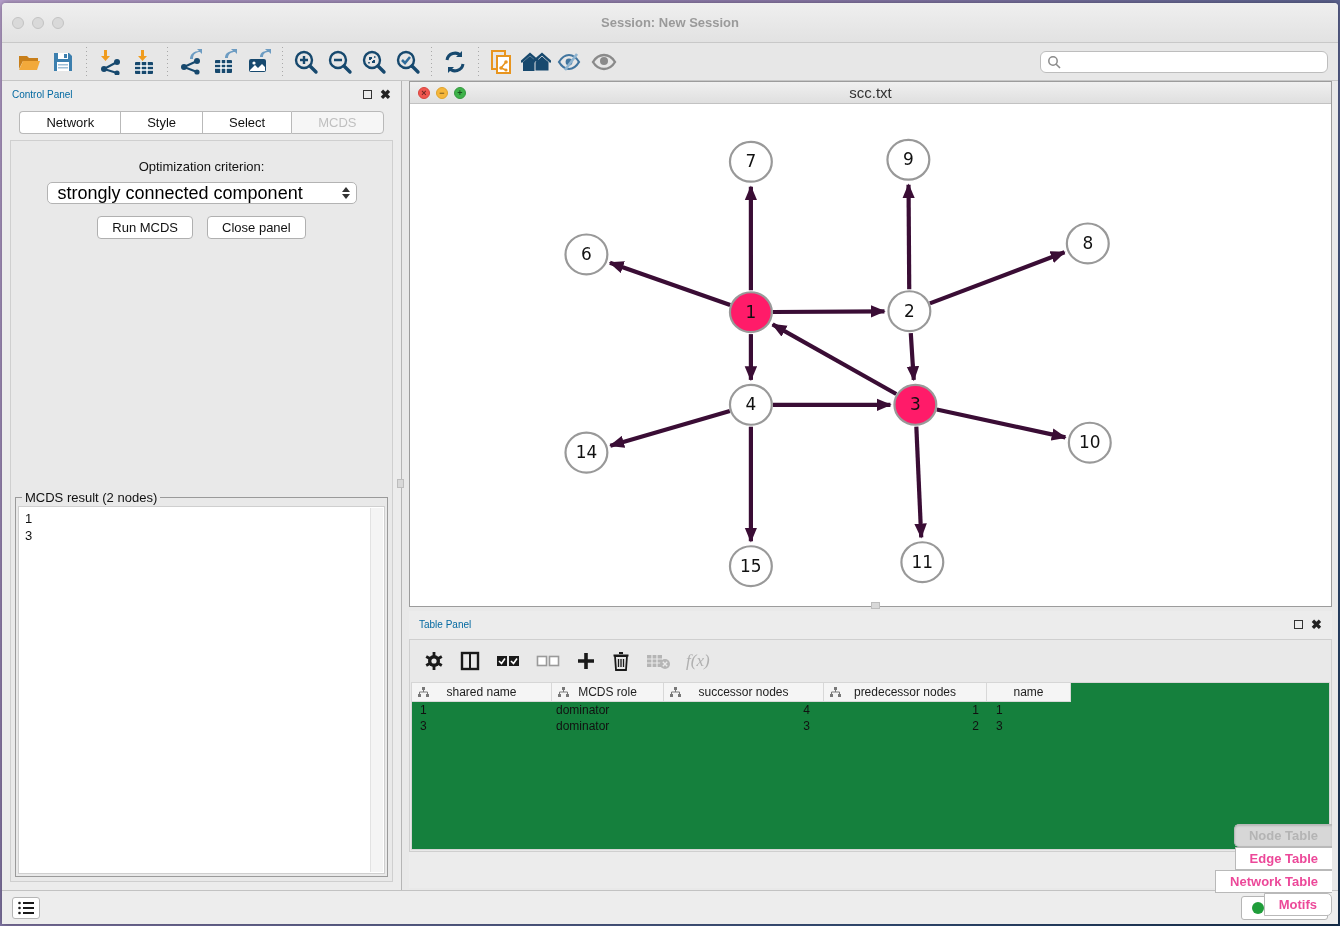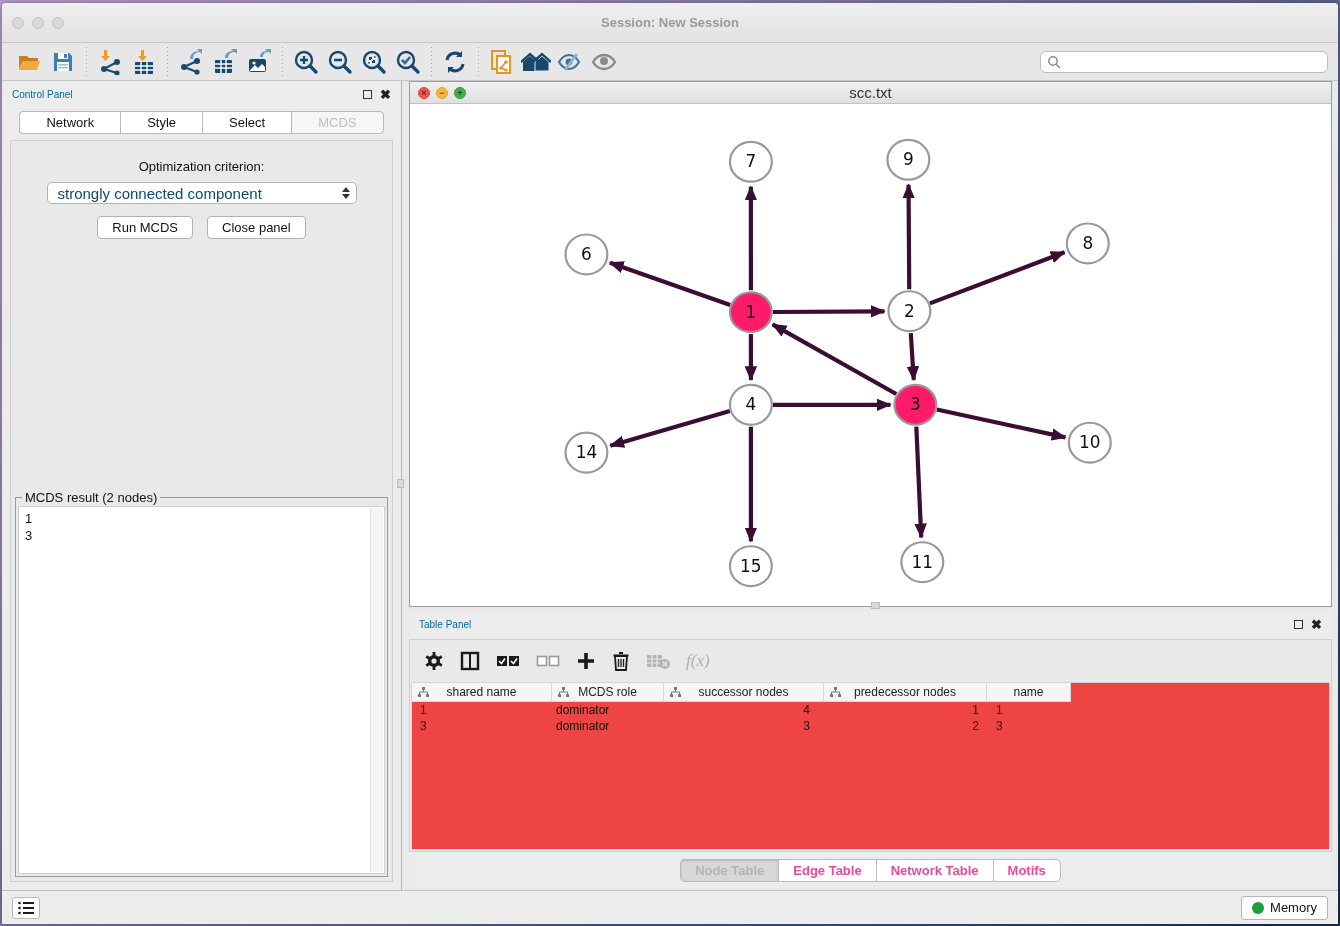--- a/index.html
+++ b/index.html
@@ -49,21 +49,21 @@
   .ctab:first-child { border-radius:4px 0 0 4px; }
   .ctab.active { background:#f6f6f6; color:#c0c0c0; border-right:1px solid #b9b9b9;
     border-radius:0 4px 4px 0; }
 
   .cp-inner { flex:1; margin:6px 8px 8px 8px; border:1px solid #cfcfcf; background:#e9e9e9;
     display:flex; flex-direction:column; min-height:0; }
   .opt-label { text-align:center; font-size:13px; color:#111; margin-top:18px; }
   .dropdown { margin:8px auto 0 auto; width:310px; height:22px; background:#fff;
     border:1px solid #b3b3b3; border-radius:5px; display:flex; align-items:center;
     padding:0 6px 0 10px; }
-  .dropdown .dval { flex:1; font-size:15px; color:#0c4a6e; }
+  .dropdown .dval { flex:1; font-size:18px; color:#000000; }
   .stepper { display:flex; flex-direction:column; gap:2px; }
   .stepper i { width:0; height:0; border-left:4px solid transparent; border-right:4px solid transparent; }
   .stepper .up { border-bottom:5px solid #333; }
   .stepper .dn { border-top:5px solid #333; }
   .btnrow { display:flex; justify-content:center; gap:14px; margin-top:12px; }
   .pbtn { font-size:13px; color:#111; background:#fff; border:1px solid #b0b0b0;
     border-radius:4px; padding:3px 14px; font-family:"Liberation Sans", sans-serif; }
 
   .result-fs { margin:auto 4px 4px 4px; height:380px; border:1px solid #9a9a9a;
     position:relative; padding:8px 2px 2px 2px; background:#e9e9e9; }
@@ -99,37 +99,37 @@
 
   
   .table-panel { flex:1; margin:4px 6px 2px 7px; background:#ececec;
     display:flex; flex-direction:column; min-height:0; }
   .tp-inner { flex:1; margin-top:2px; border:1px solid #cfcfcf; background:#e9e9e9;
     display:flex; flex-direction:column; min-height:0; }
   .tp-toolbar { height:42px; display:flex; align-items:center; gap:16px; padding:0 14px; }
   .tp-toolbar .ticon { display:flex; align-items:center; justify-content:center; }
   .fx { font-family:"Liberation Serif", serif; font-style:italic; font-size:17px; color:#b0b0b0; }
 
-  .grid-wrap { flex:1; background:#ef4444; border:1px solid #d6d6d6; margin:0 1px 1px 1px;
+  .grid-wrap { flex:1; background:#15803d; border:1px solid #d6d6d6; margin:0 1px 1px 1px;
     overflow:hidden; display:flex; flex-direction:column; }
   .grid-head { display:flex; height:19px; }
   .gh-cell { position:relative; background:#f5f5f5; border-right:1px solid #d8d8d8;
     border-bottom:1px solid #d8d8d8; display:flex; align-items:center; justify-content:center;
     font-size:12px; color:#222; }
   .gh-cell .treeic { position:absolute; left:6px; }
   .grid-row { display:flex; height:16px; }
   .gr-cell { font-size:12px; color:#111; display:flex; align-items:center; }
   .c0 { width:140px; } .c1 { width:112px; } .c2 { width:160px; } .c3 { width:163px; } .c4 { width:84px; }
   .gr-cell.c0 { padding-left:8px; }
   .gr-cell.c1 { padding-left:4px; }
   .gr-cell.c2 { justify-content:flex-end; padding-right:14px; }
   .gr-cell.c3 { justify-content:flex-end; padding-right:8px; }
   .gr-cell.c4 { padding-left:9px; }
 
-  .tp-tabs { height:36px; display:flex; align-items:center; justify-content:center; }
+  .tp-tabs { height:36px; display:flex; align-items:flex-end; justify-content:center;flex-direction:column; }
   .ttab { font-size:13px; font-weight:bold; padding:3px 14px; background:#fff;
     border:1px solid #b9b9b9; border-right:none; color:#ec4899; }
   .ttab.active { background:#d7d7d7; color:#b4b4b4; border-radius:5px 0 0 5px;
     box-shadow:inset 0 1px 2px rgba(0,0,0,.15); }
   .ttab:last-child { border-right:1px solid #b9b9b9; border-radius:0 5px 5px 0; }
 
   
   .statusbar { height:34px; background:#ededed; border-top:1px solid #c2c2c2;
     display:flex; align-items:center; padding:16px 10px; }
   .sb-btn { background:#fff; border:1px solid #b5b5b5; border-radius:3px;

